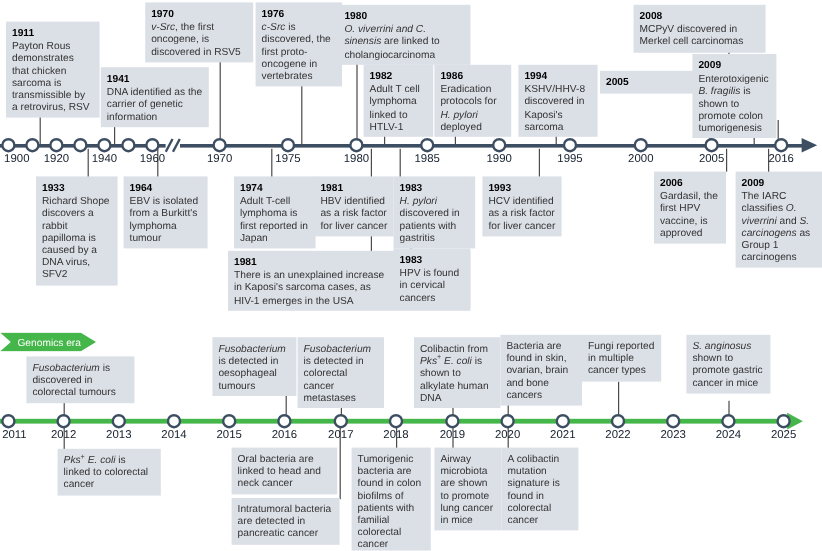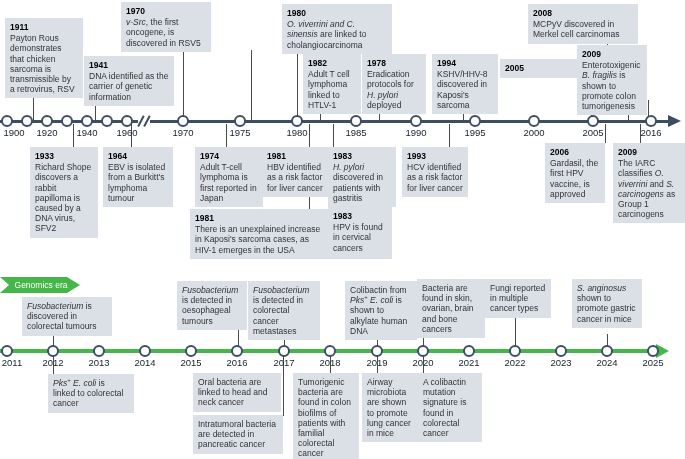--- a/index.html
+++ b/index.html
@@ -93,30 +93,34 @@
     <span>Payton Rous demonstrates that chicken sarcoma is transmissible by a retrovirus, RSV</span>
   </div>
   <div class="box" style="left:84px;top:56px;width:80px">
     <span class="yr">1941</span>
     <span>DNA identified as the carrier of genetic information</span>
   </div>
   <div class="box" style="left:121px;top:2px;width:80px">
     <span class="yr">1970</span>
     <span><i>v-Src</i>, the first oncogene, is discovered in RSV5</span>
   </div>
+  <div class="box" style="left:213px;top:2px;width:62px">
+    <span class="yr">1976</span>
+    <span><i>c-Src</i> is discovered, the first proto-oncogene in vertebrates</span>
+  </div>
   <div class="box" style="left:282px;top:4px;width:100px">
     <span class="yr">1980</span>
     <span><i>O. viverrini and C. sinensis</i> are linked to cholangiocarcinoma</span>
   </div>
   <div class="box" style="left:303px;top:54px;width:48px">
     <span class="yr">1982</span>
     <span>Adult T cell lymphoma linked to HTLV-1</span>
   </div>
   <div class="box" style="left:362px;top:54px;width:54px">
-    <span class="yr">1978</span>
+    <span class="yr">1986</span>
     <span>Eradication protocols for <i>H. pylori</i> deployed</span>
   </div>
   <div class="box" style="left:432px;top:54px;width:56px">
     <span class="yr">1994</span>
     <span>KSHV/HHV-8 discovered in Kaposi's sarcoma</span>
   </div>
   <div class="box" style="left:500px;top:59px;width:70px">
     <span class="yr">2005</span>
   </div>
   <div class="box" style="left:528px;top:4px;width:100px">

